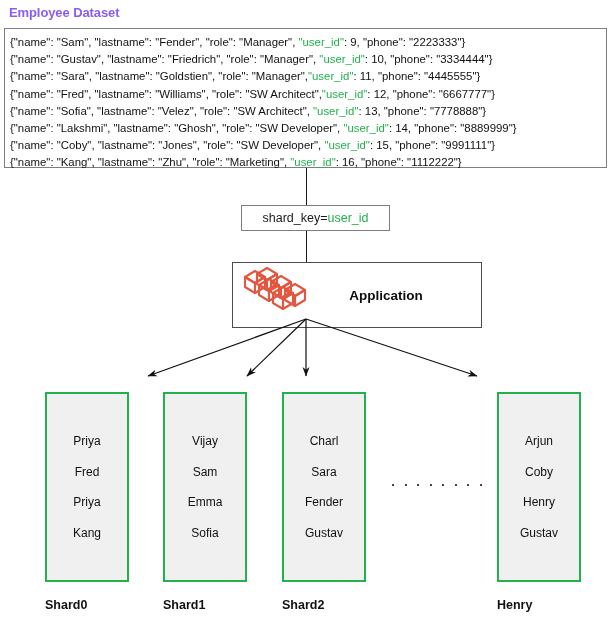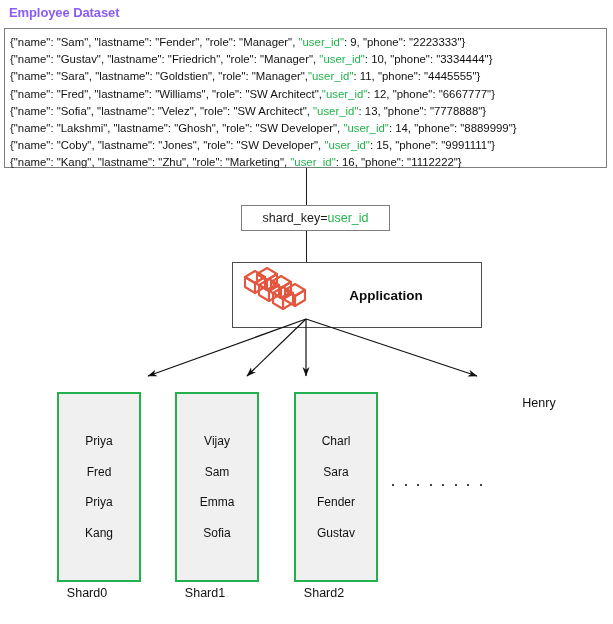--- a/index.html
+++ b/index.html
@@ -128,34 +128,32 @@
     width: 84px;
     height: 190px;
     box-sizing: border-box;
     border: 2px solid #22b14c;
     background: #f0f0f0;
     display: flex;
     flex-direction: column;
     justify-content: space-around;
     align-items: center;
     padding: 32px 0;
-    margin-left: 12px;
   }
   .shard-name {
     font-size: 12px;
     color: #111111;
     text-align: center;
     line-height: 14px;
   }
   .shard-label {
-    margin-top: 4px;
-    text-align: center;
+    margin-top: 16px;
     font-size: 12.5px;
     color: #111111;
-    font-weight: normal;
+    font-weight: bold;
   }
 
   
   #shard-ellipsis {
     position: absolute;
     left: 392px;
     top: 484px;
     width: 90px;
     display: flex;
     justify-content: space-between;
@@ -288,20 +286,26 @@
   <div class="shard-box">
     <div class="shard-name">Charl</div>
     <div class="shard-name">Sara</div>
     <div class="shard-name">Fender</div>
     <div class="shard-name">Gustav</div>
   </div>
   <div class="shard-label">Shard2</div>
 </div>
 
 <div class="shard-col" style="left:497px;">
+  <div class="shard-box">
+    <div class="shard-name">Arjun</div>
+    <div class="shard-name">Coby</div>
+    <div class="shard-name">Henry</div>
+    <div class="shard-name">Gustav</div>
+  </div>
   <div class="shard-label">Henry</div>
 </div>
 
 <div id="shard-ellipsis">
   <span></span>
   <span></span>
   <span></span>
   <span></span>
   <span></span>
   <span></span>

